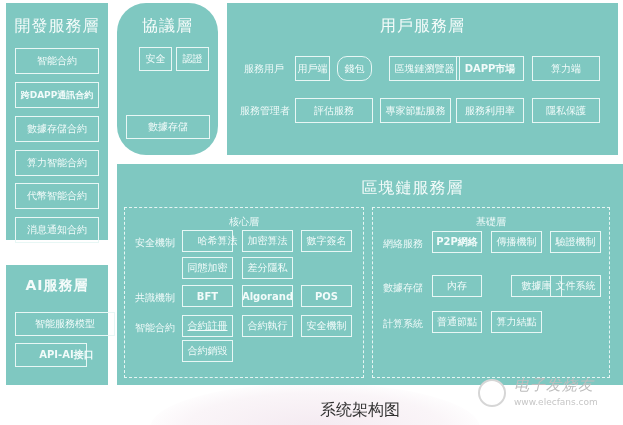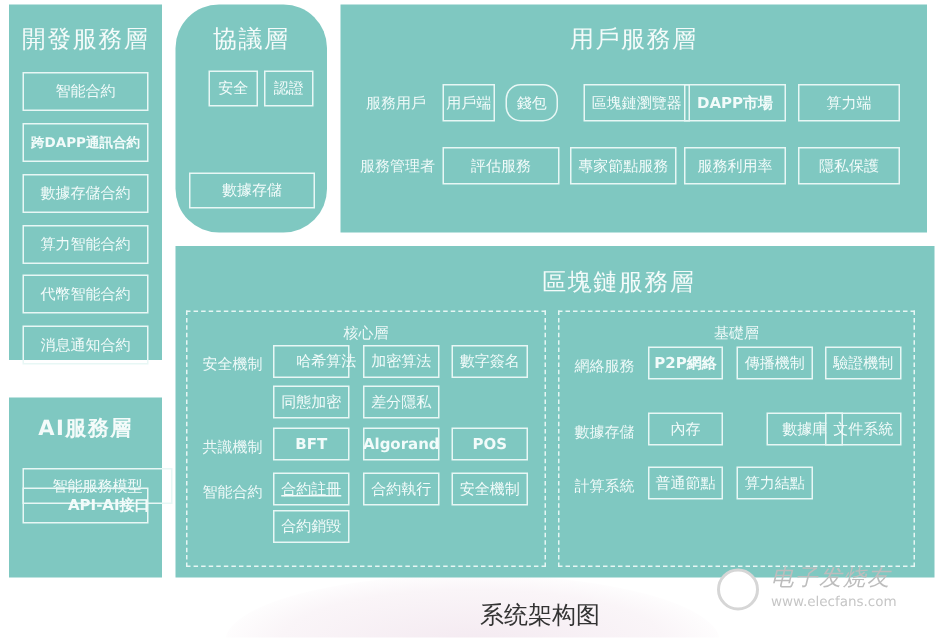--- a/index.html
+++ b/index.html
@@ -70,21 +70,21 @@
     <div class="box bold" style="left:9px;top:79px;width:84px;height:26px;font-size:9px;">跨DAPP通訊合約</div>
     <div class="box" style="left:9px;top:113px;width:84px;height:26px;">數據存儲合約</div>
     <div class="box" style="left:9px;top:147px;width:84px;height:26px;">算力智能合約</div>
     <div class="box" style="left:9px;top:180px;width:84px;height:26px;">代幣智能合約</div>
     <div class="box" style="left:9px;top:214px;width:84px;height:26px;">消息通知合約</div>
   </div>
 
   <div class="panel" style="left:6px;top:265px;width:102px;height:120px;">
     <div class="panel-title" style="top:12px;font-family:'DejaVu Sans','Liberation Sans',sans-serif;font-weight:bold;font-size:14px;">AI服務層</div>
     <div class="box" style="left:9px;top:47px;width:100px;height:24px;">智能服務模型</div>
-    <div class="box bold" style="left:9px;top:60px;width:84px;height:24px;padding-left:31px;">API-AI接口</div>
+    <div class="box bold" style="left:9px;top:78px;width:72px;height:24px;padding-left:31px;">API-AI接口</div>
   </div>
 
   <div class="panel" style="left:117px;top:3px;width:101px;height:152px;border-radius:29px;">
     <div class="panel-title" style="top:13px;">協議層</div>
     <div class="box" style="left:22px;top:44px;width:33px;height:24px;">安全</div>
     <div class="box" style="left:59px;top:44px;width:33px;height:24px;">認證</div>
     <div class="box" style="left:9px;top:112px;width:84px;height:24px;">數據存儲</div>
   </div>
 
   <div class="panel" style="left:227px;top:3px;width:391px;height:152px;">

